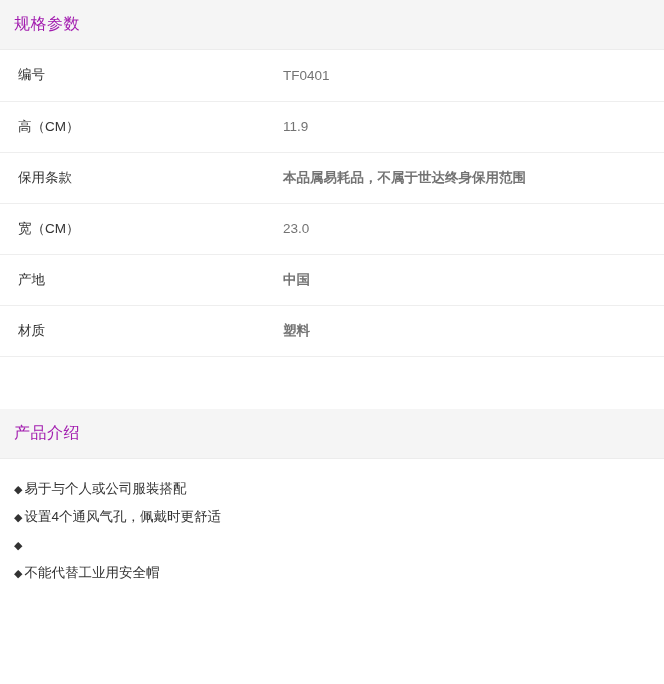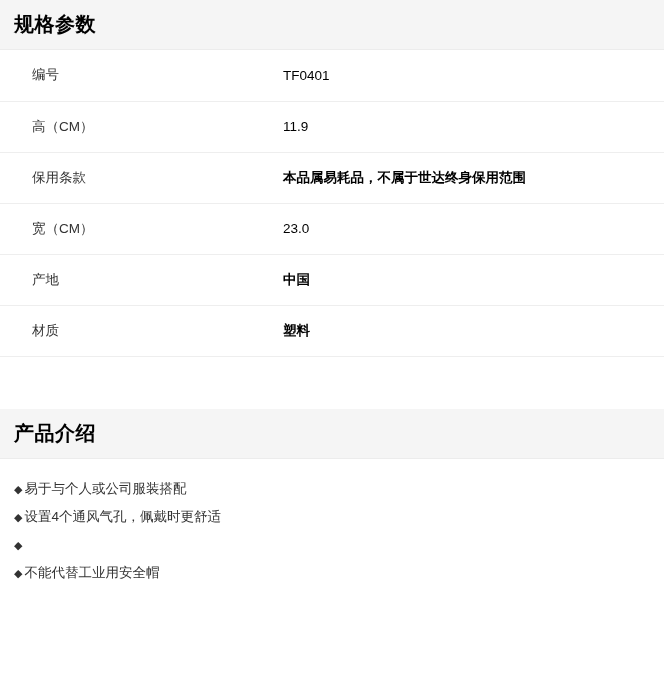--- a/index.html
+++ b/index.html
@@ -26,23 +26,23 @@
   .section-head {
     background: #f5f5f5;
     height: 50px;
     display: flex;
     align-items: center;
     padding-left: 14px;
     box-sizing: border-box;
     border-bottom: 1px solid #ececec;
   }
   .section-head .title {
-    font-size: 20px;
-    font-weight: bold;
-    color: #000000;
+    font-size: 16px;
+    font-weight: normal;
+    color: #a21caf;
     letter-spacing: 0.5px;
   }
 
   
   .spec-table {
     width: 100%;
     border-collapse: collapse;
     table-layout: fixed;
   }
   .spec-table tr {
@@ -50,27 +50,27 @@
   }
   .spec-table td {
     border-bottom: 1px solid #eeeeee;
     font-size: 13.5px;
     color: #444444;
     vertical-align: middle;
     padding: 0;
   }
   .spec-table td.key {
     width: 283px;
-    padding-left: 32px;
+    padding-left: 18px;
     box-sizing: border-box;
     color: #333333;
   }
   .spec-table td.val {
     padding-left: 0;
-    color: #000000;
+    color: #737373;
   }
   .spec-table td.val.bold {
     font-weight: bold;
   }
 
   .gap {
     height: 52px;
     background: #ffffff;
   }
 

